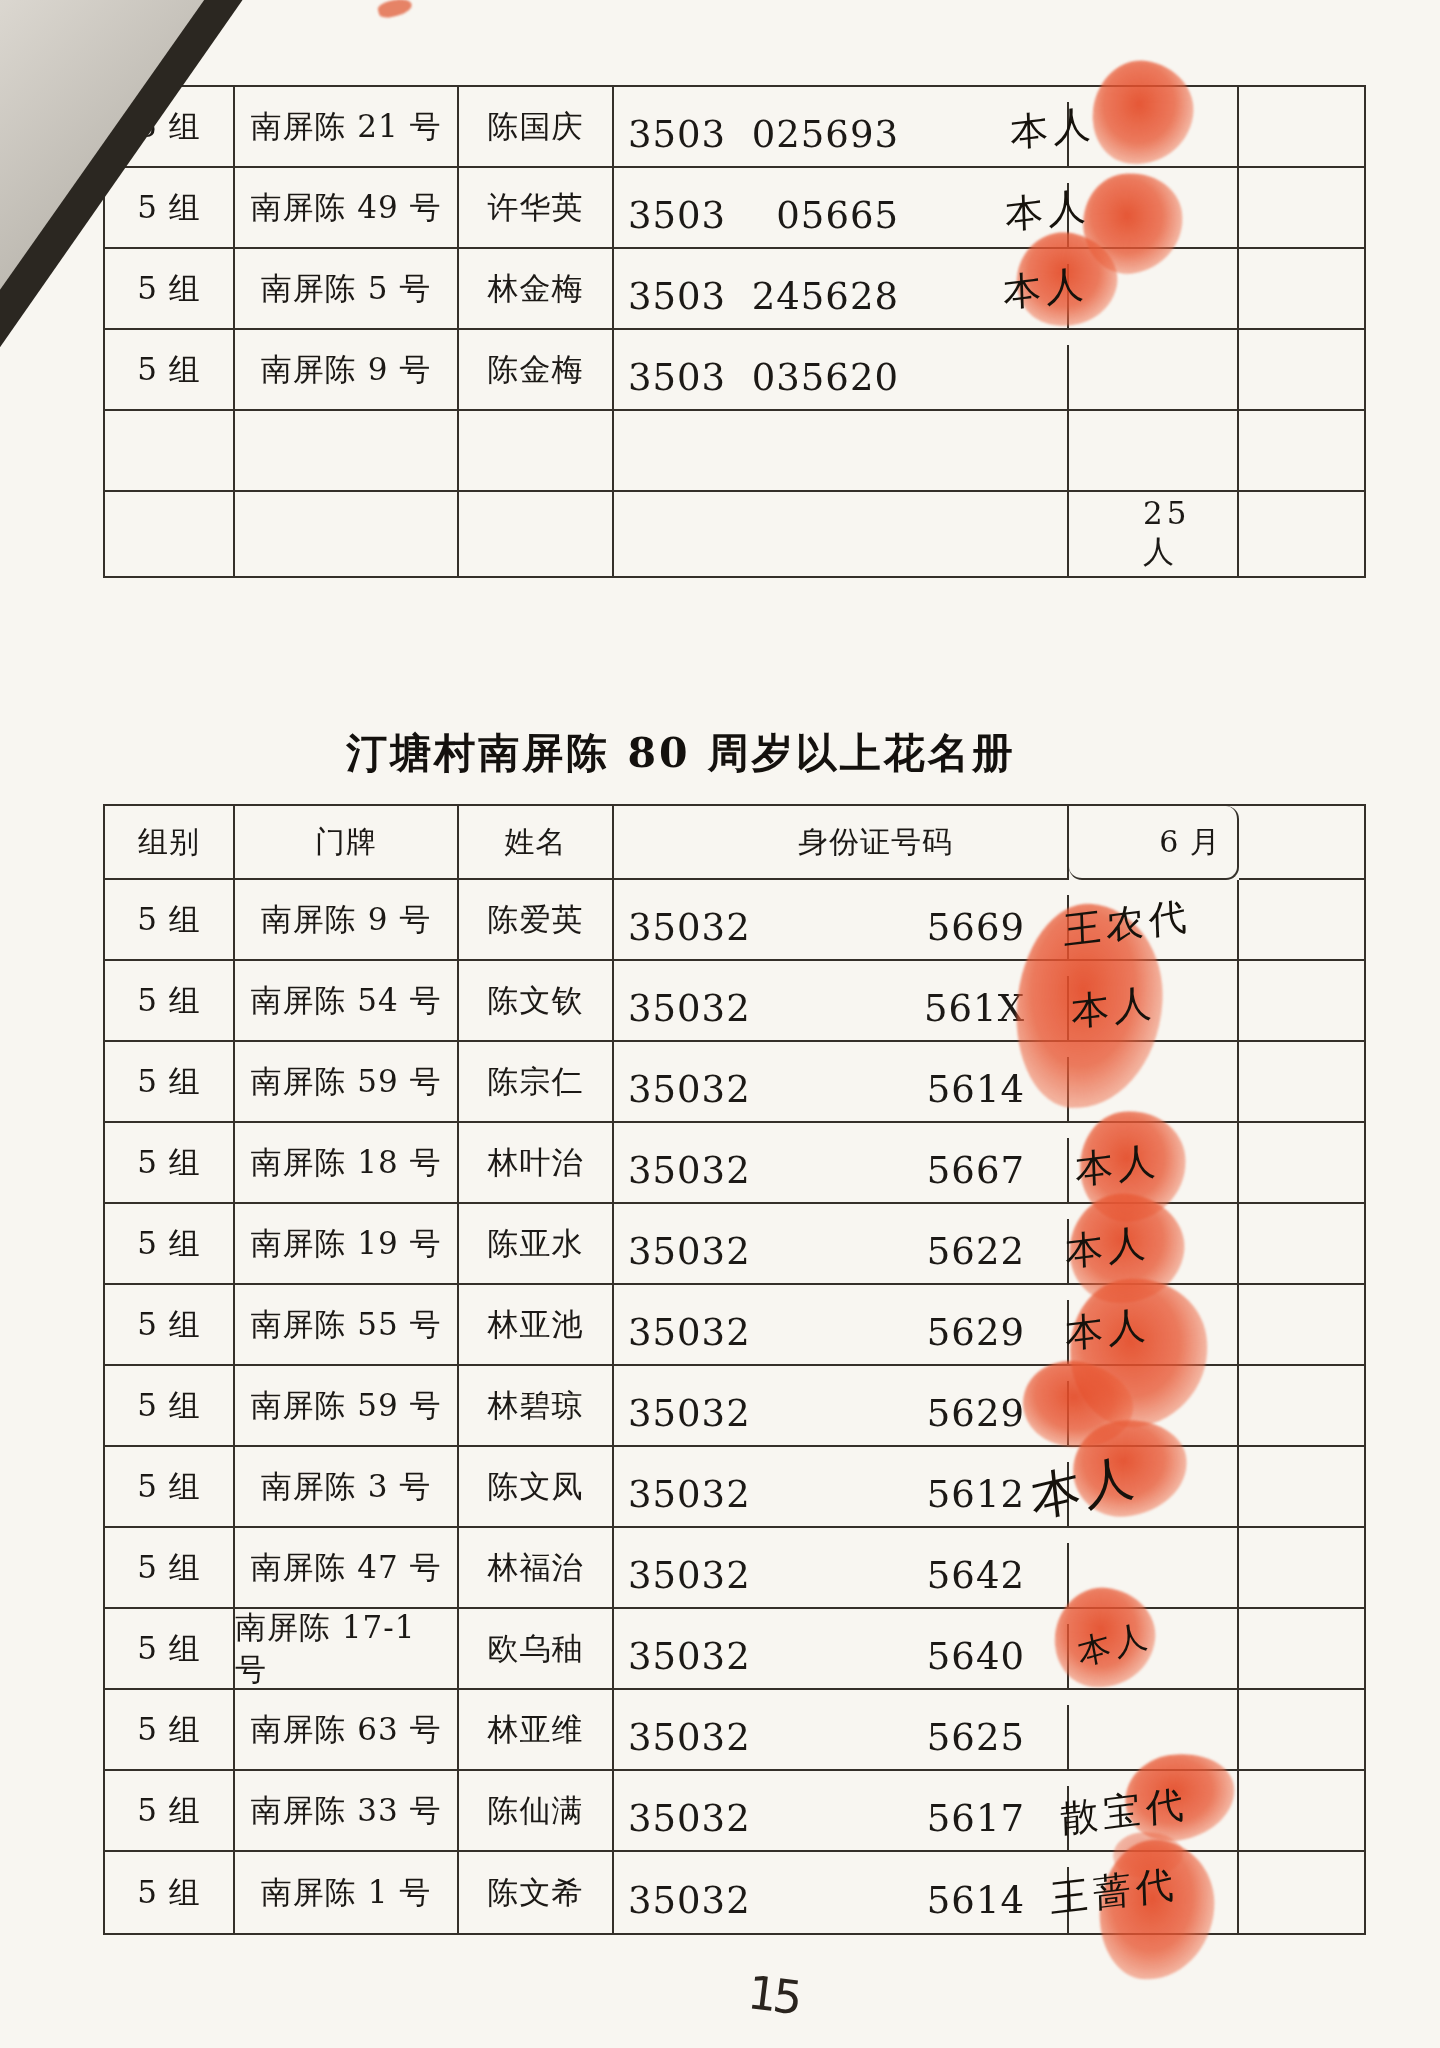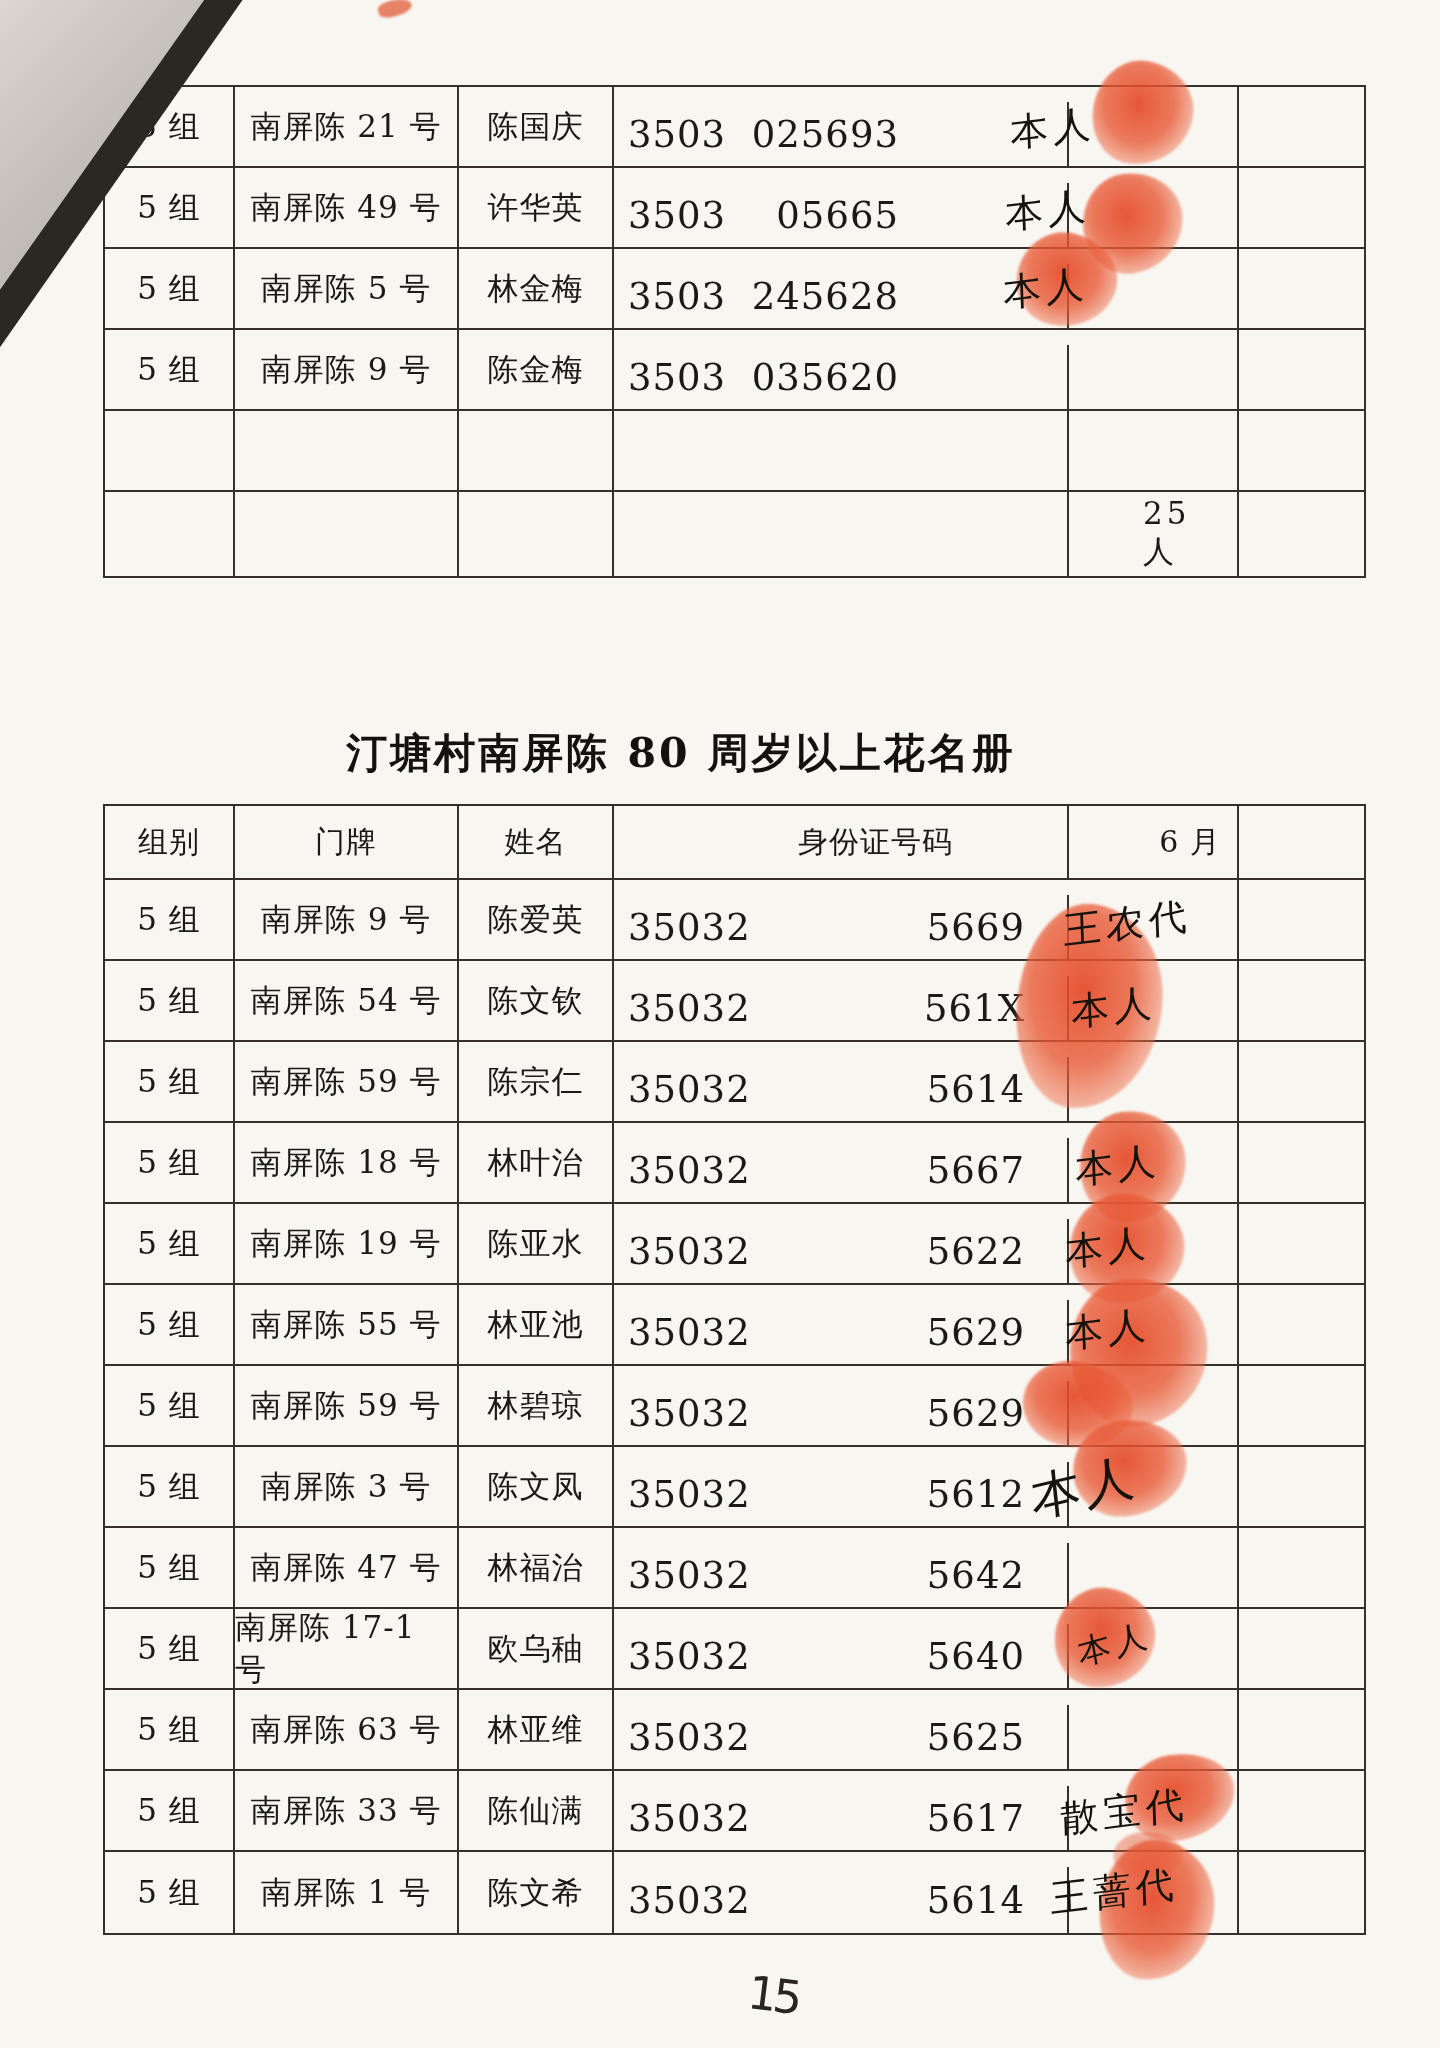--- a/index.html
+++ b/index.html
@@ -25,21 +25,21 @@
          border:2px solid #35302a; }
   #tbl-top  { left:103px; top:85px;  grid-template-rows:repeat(5,81px) 84px; }
   #tbl-main { left:103px; top:804px; grid-template-rows:74px repeat(13,81px); }
   .td { border-right:2px solid #35302a; border-bottom:2px solid #35302a;
         display:flex; align-items:center; justify-content:center;
         font-size:31px; letter-spacing:1px; overflow:visible; }
   .td.c5 { border-right:none; }
   .td.lr { border-bottom:none; }
   .hdr { font-size:30px; }
   .id-hdr { padding-left:70px; }
-  .mo-hdr { padding-left:74px; }
+  .mo-hdr { padding-left:74px;border-radius:13px; }
   .id-cell { justify-content:flex-start;margin-top:15px; }
   .idl { margin-left:14px; font-size:37px; letter-spacing:1px; }
   .idr { margin-left:auto; font-size:37px; letter-spacing:1px; }
   #tbl-top .idr  { margin-right:168px; }
   #tbl-main .idr { margin-right:42px; }
   .total-label { font-size:31px; padding-left:74px; letter-spacing:4px; }
 
   
   .fp { position:absolute; z-index:1;
         border-radius:46% 54% 58% 42% / 52% 46% 54% 48%;

